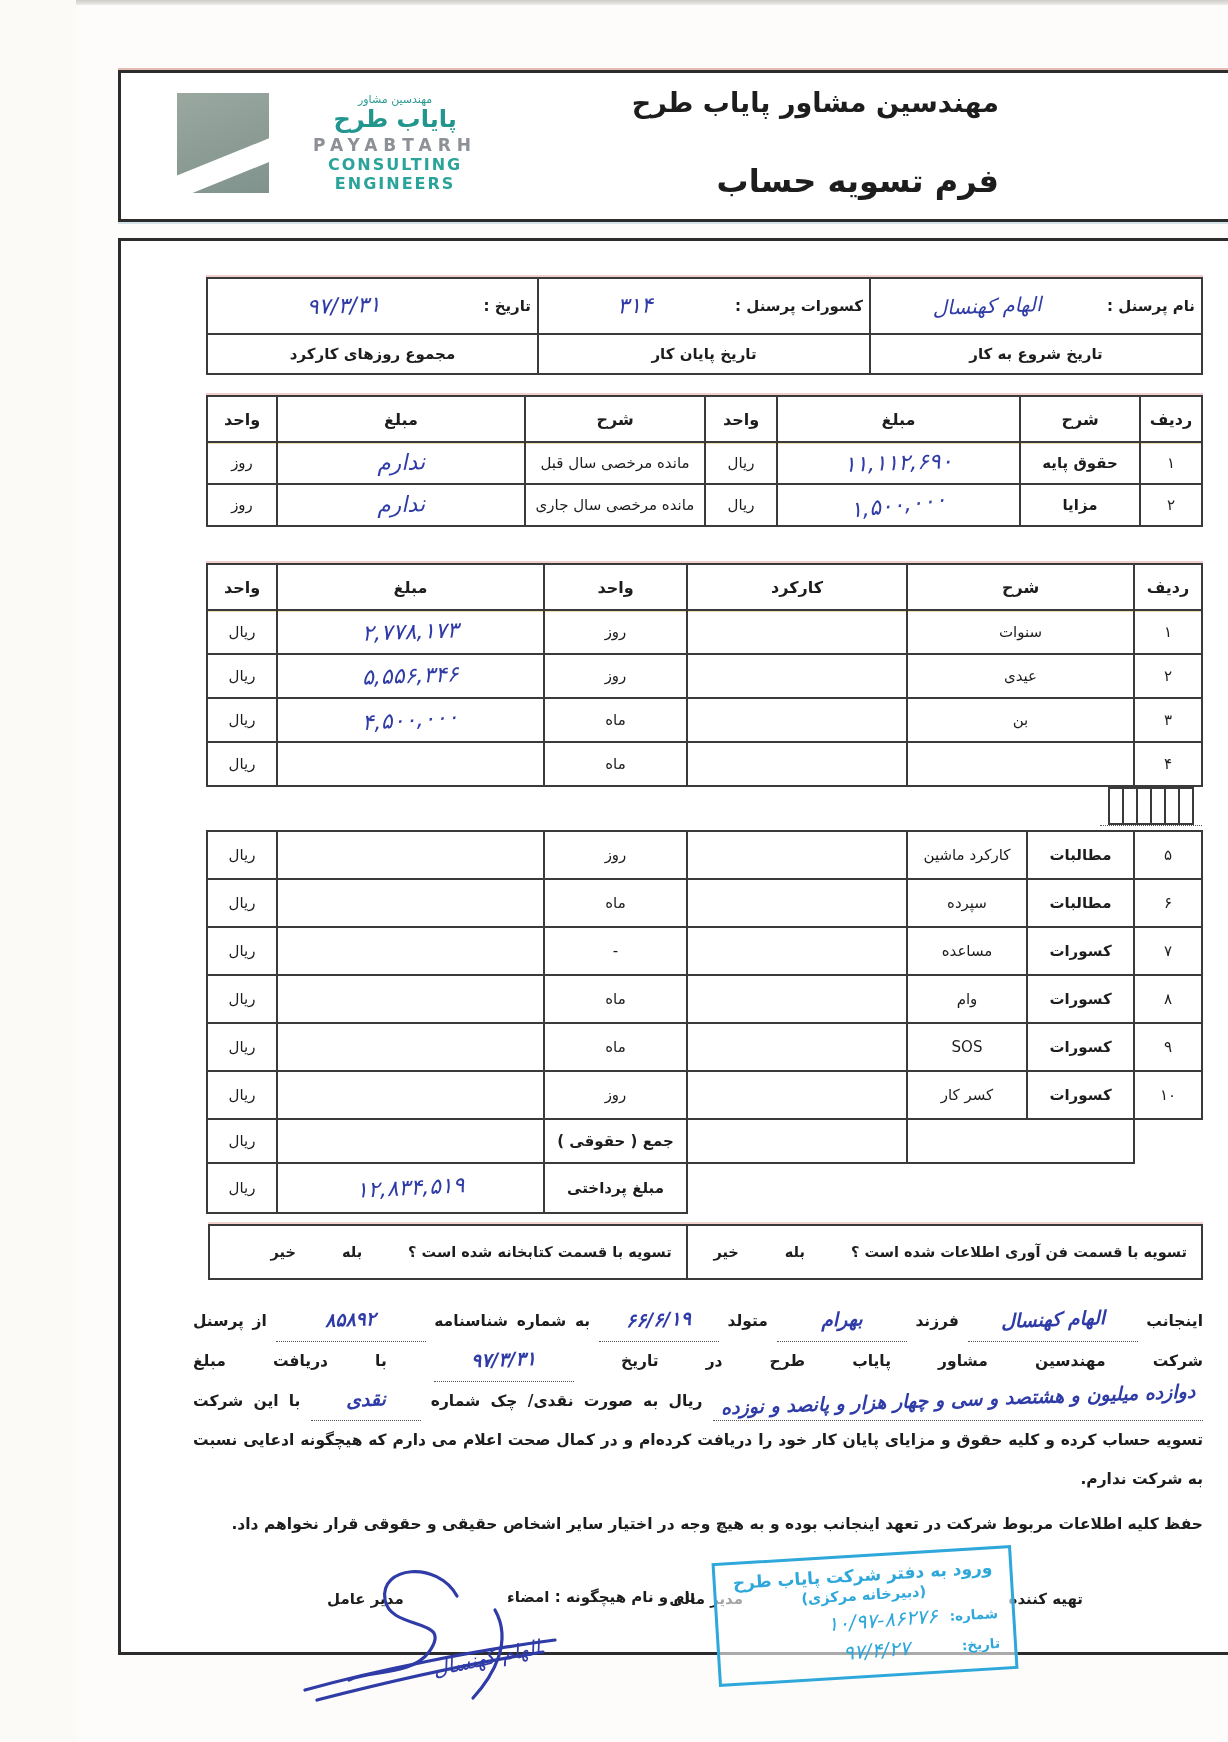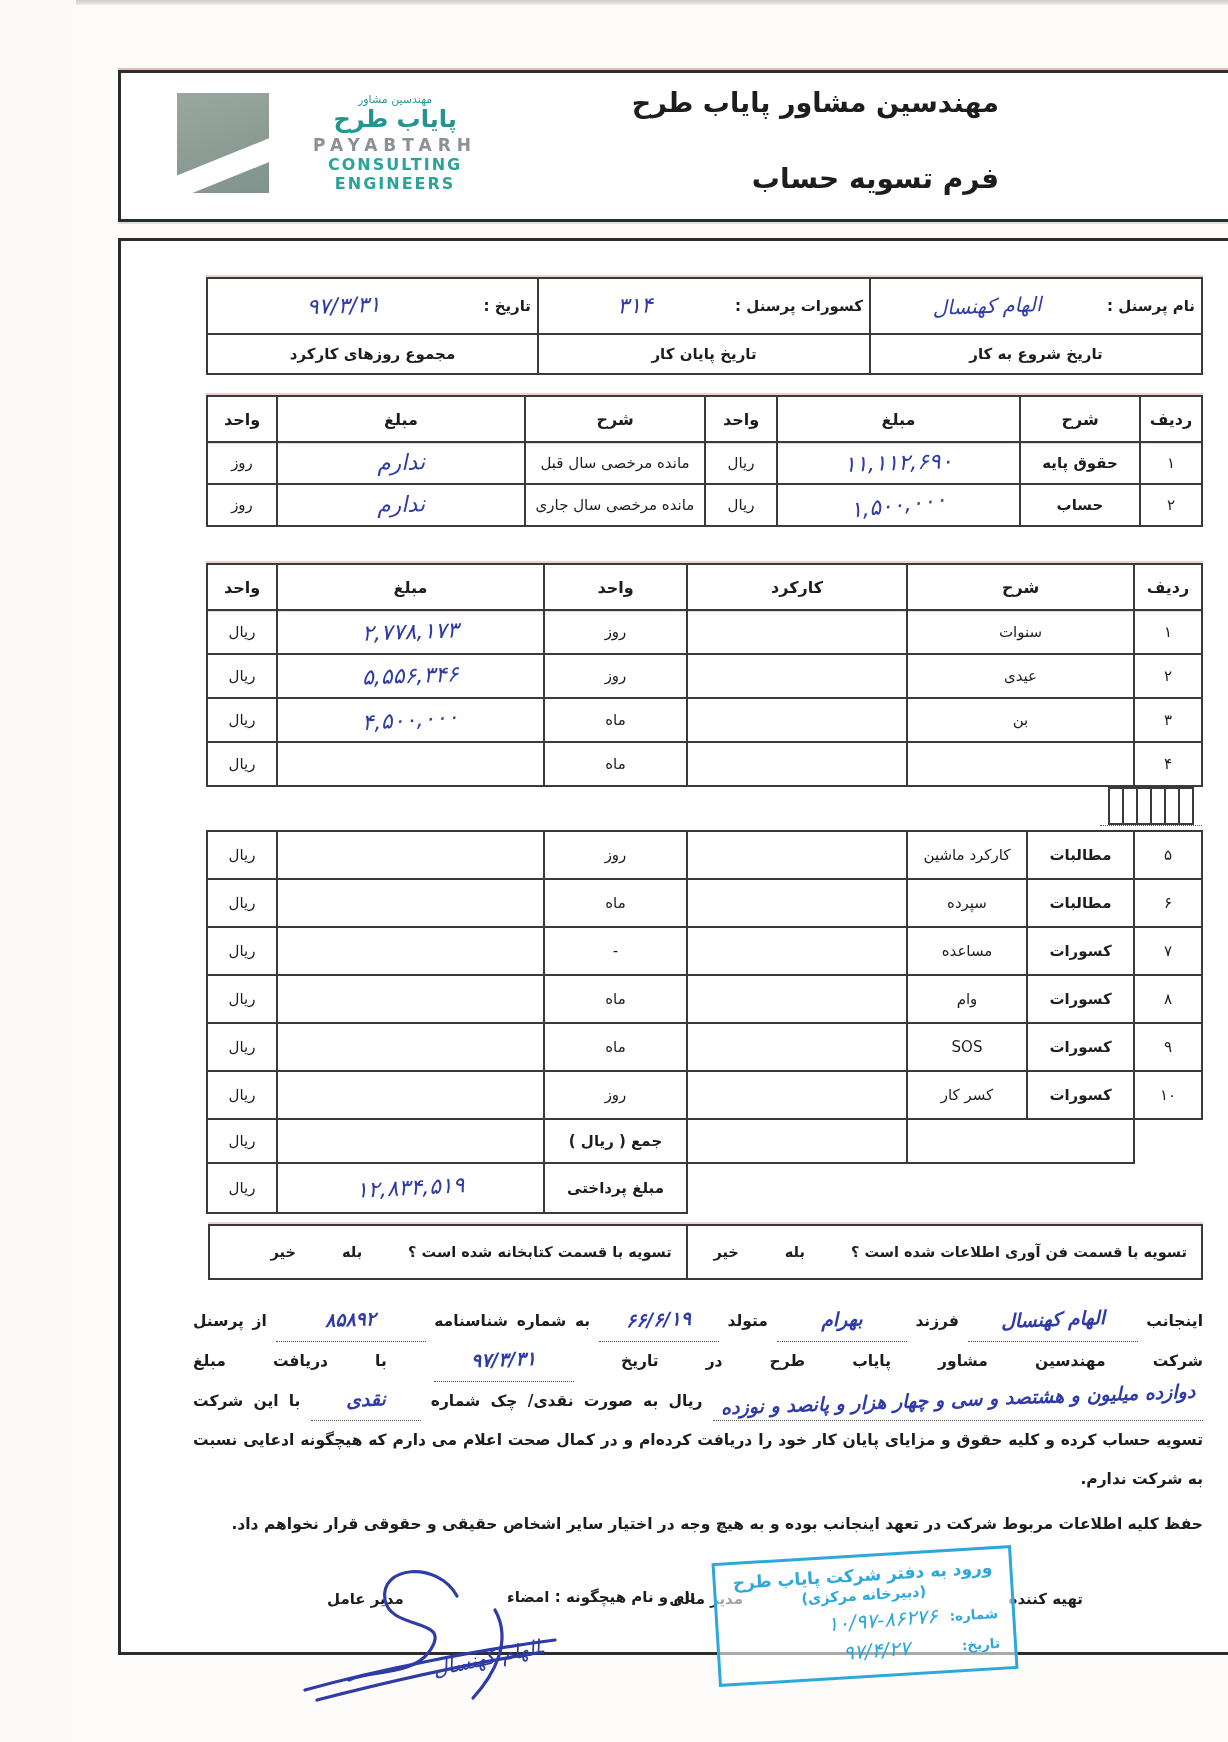--- a/index.html
+++ b/index.html
@@ -33,21 +33,21 @@
     background-image:linear-gradient(160deg,#9aa8a0 0%, #8d9d96 50%, #7f938c 100%);
     position:relative; overflow:hidden; }
   .logo-mark .bar{ position:absolute; left:-12px; bottom:14px; width:120px; height:22px; background:#fff; transform:rotate(-22deg); }
   .logo-text{ text-align:center; }
   .logo-text .fa-small{ font-size:11px; color:#2a9a92; }
   .logo-text .fa-name{ font-size:24px; font-weight:bold; color:#21968e; line-height:1.1; }
   .logo-text .en-name{ font-size:17px; letter-spacing:6px; color:#8d9196; font-weight:bold; margin-top:2px;}
   .logo-text .en-sub{ font-size:16px; letter-spacing:2px; color:#2aa39b; font-weight:bold;}
   .titles{ position:absolute; right:260px; top:14px; width:560px; }
   .org-title{ font-size:27px; font-weight:bold; }
-  .form-title{ font-size:28px; font-weight:bold; margin-top:44px; }
+  .form-title{ font-size:32px; font-weight:bold; margin-top:44px; }
 
   
   .body-box{
     position:absolute; left:42px; top:238px; width:1144px; height:1417px;
     border:3px solid #2c2c2c;
     background:#fff;
     padding:36px 56px 18px 56px;
     display:flex; flex-direction:column;
   }
 
@@ -213,21 +213,21 @@
           <td>۱</td>
           <td class="lbl">حقوق پایه</td>
           <td><span class="hw big" dir="ltr">۱۱,۱۱۲,۶۹۰</span></td>
           <td>ریال</td>
           <td>مانده مرخصی سال قبل</td>
           <td><span class="hw big">ندارم</span></td>
           <td>روز</td>
         </tr>
         <tr>
           <td>۲</td>
-          <td class="lbl">حساب</td>
+          <td class="lbl">مزایا</td>
           <td><span class="hw big" dir="ltr" style="transform:rotate(-7deg)">۱,۵۰۰,۰۰۰</span></td>
           <td>ریال</td>
           <td>مانده مرخصی سال جاری</td>
           <td><span class="hw big">ندارم</span></td>
           <td>روز</td>
         </tr>
       </tbody>
     </table>
 
     <table class="grid t3">
@@ -342,21 +342,21 @@
           <td>کسر کار</td>
           <td></td>
           <td>روز</td>
           <td></td>
           <td>ریال</td>
         </tr>
         <tr class="sum">
           <td class="noborder"></td>
           <td colspan="2"></td>
           <td></td>
-          <td class="lbl">جمع ( ریال )</td>
+          <td class="lbl">جمع ( حقوقی )</td>
           <td></td>
           <td>ریال</td>
         </tr>
         <tr class="paid">
           <td class="noborder" colspan="4"></td>
           <td class="lbl">مبلغ پرداختی</td>
           <td><span class="hw big" dir="ltr" style="transform:rotate(-3deg)">۱۲,۸۳۴,۵۱۹</span></td>
           <td>ریال</td>
         </tr>
       </tbody>

